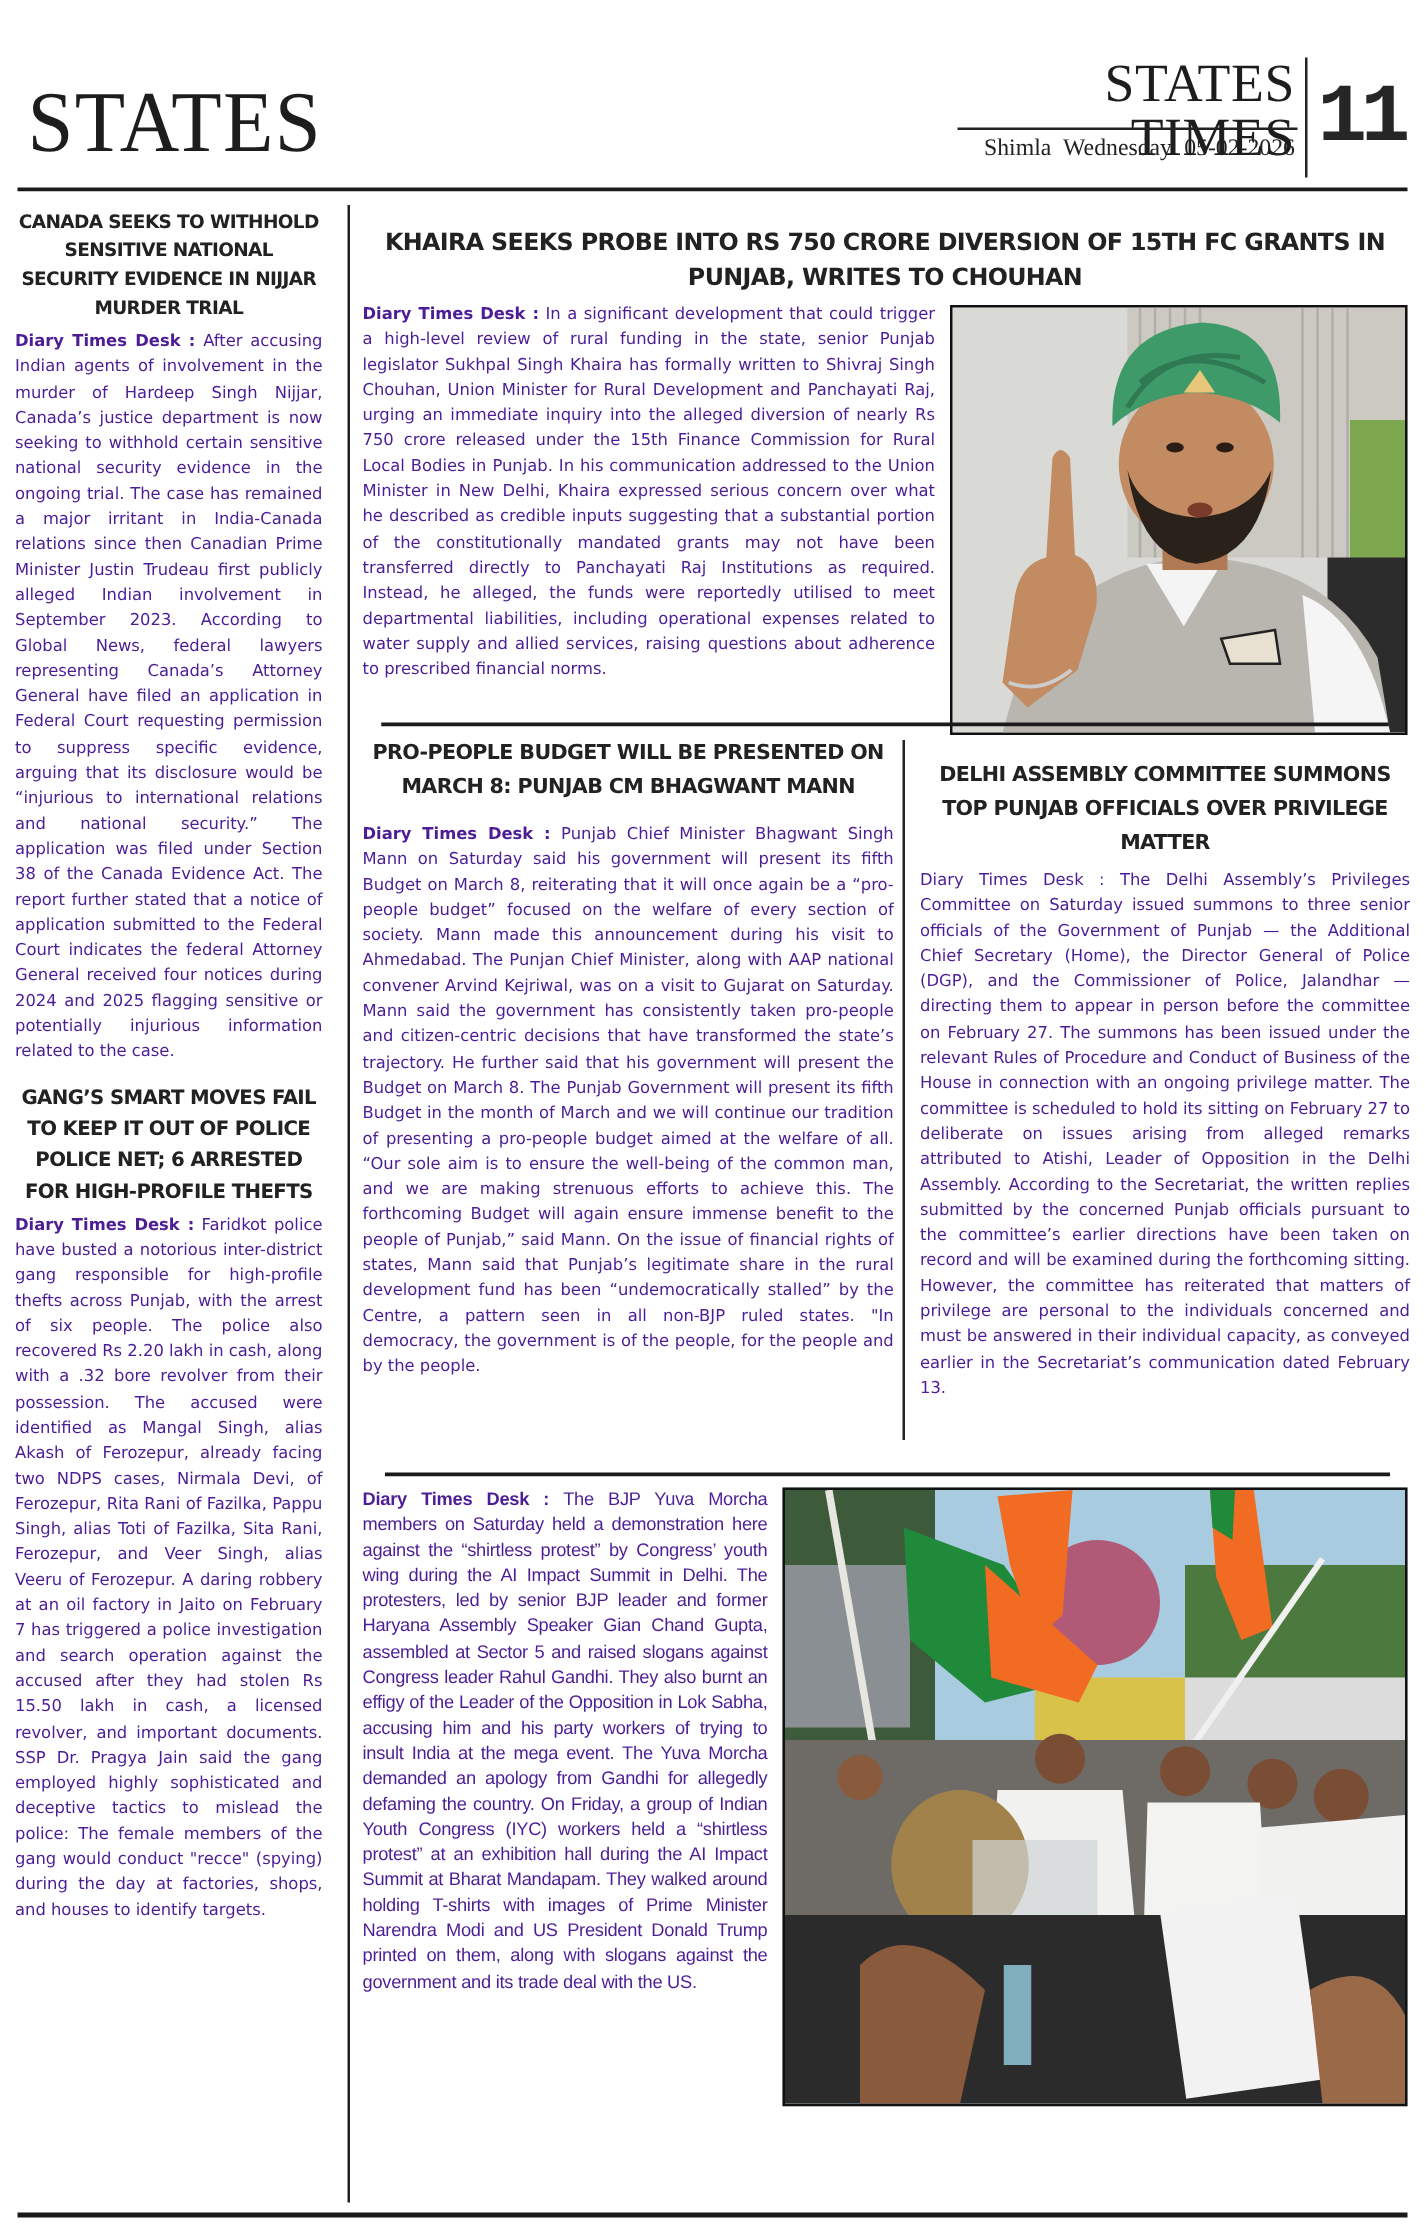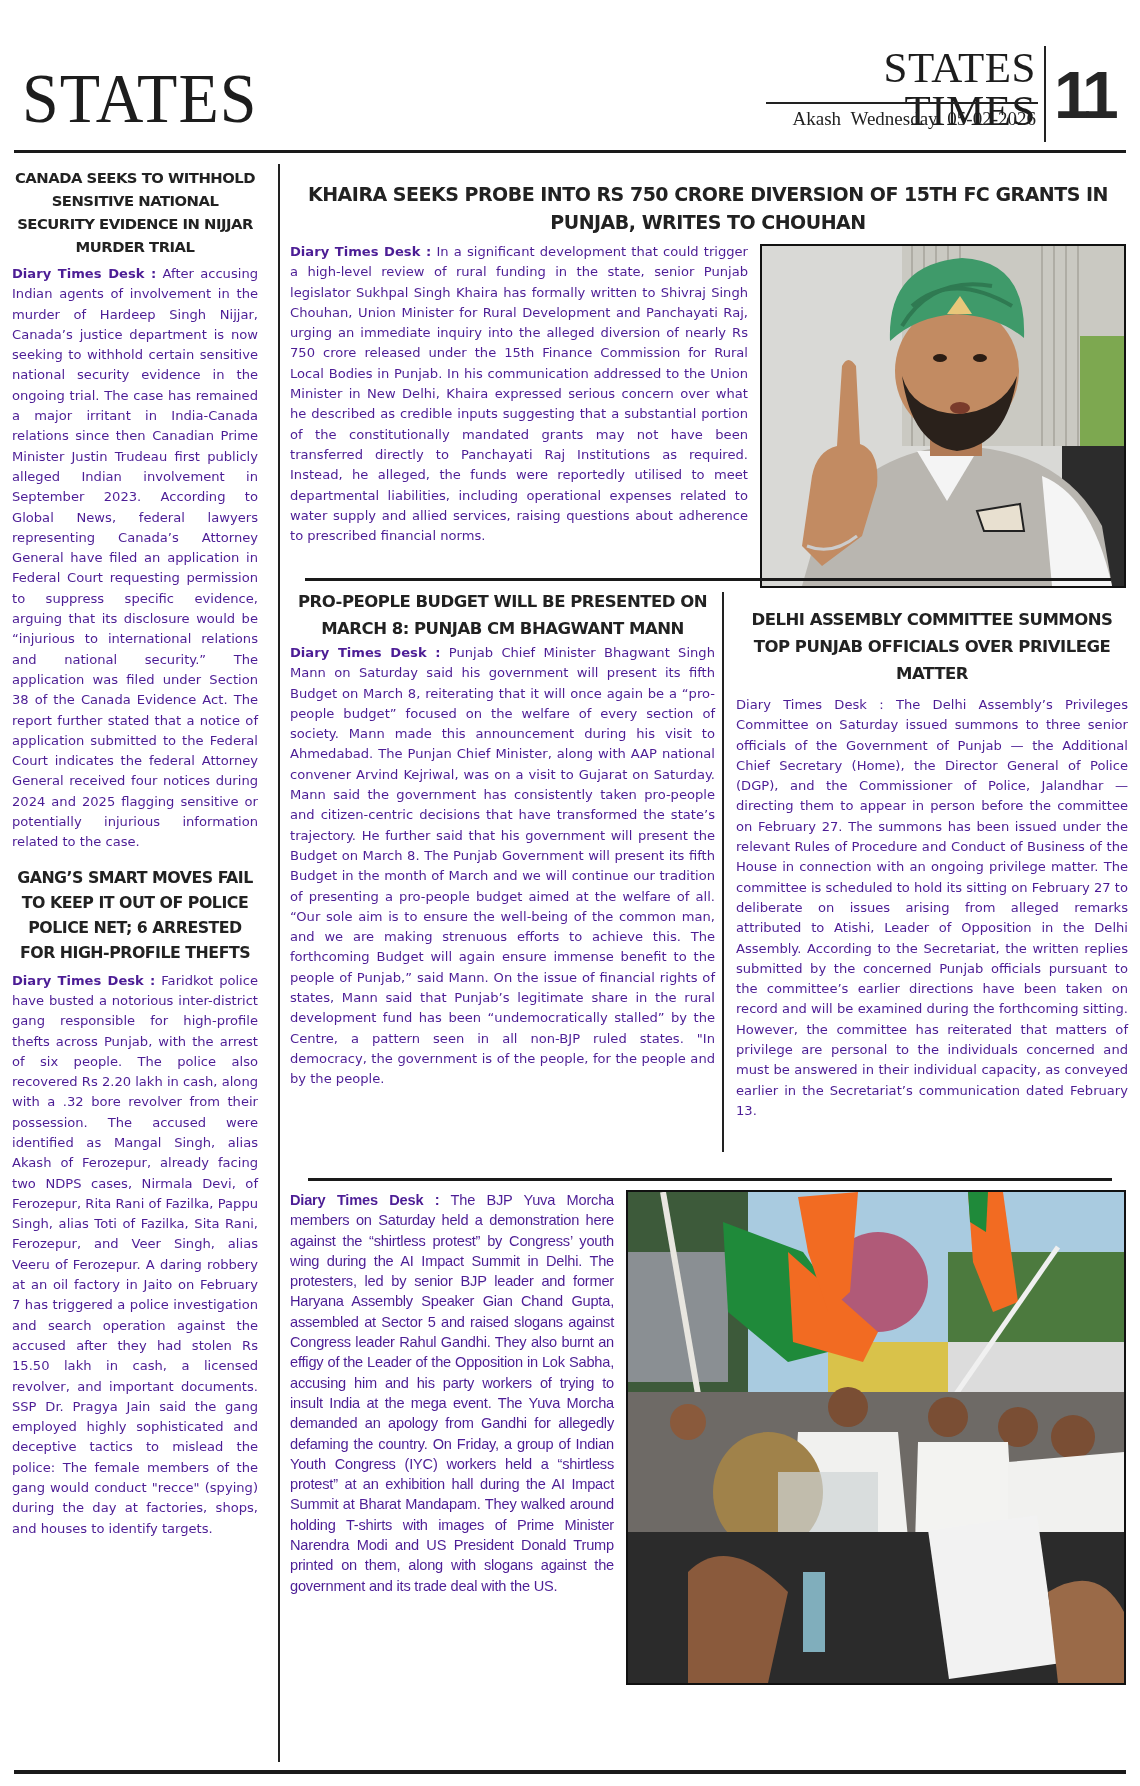--- a/index.html
+++ b/index.html
@@ -5,21 +5,21 @@
   html, body { margin: 0; padding: 0; background: #ffffff; }
   body { width: 1140px; height: 1786px; position: relative; overflow: hidden; color: #1a1a1a; }
   .abs { position: absolute; }
 
   
   .section-title { left: 22px; top: 66px; font-family: "Liberation Serif", serif; font-size: 66px; letter-spacing: 1px; line-height: 1; color: #1d1d1d; transform: scaleY(1.05); }
   .brand { left: 768px; top: 46px; width: 268px; text-align: right; font-family: "Liberation Serif", serif; font-size: 43px; line-height: 1; letter-spacing: 0.5px; color: #1d1d1d; }
   .brand-rule { left: 766px; top: 102px; width: 272px; height: 2px; background: #222; }
   .dateline { left: 746px; top: 108px; width: 290px; text-align: right; font-family: "Liberation Serif", serif; font-size: 19px; color: #222; word-spacing: 5px; }
   .mast-vrule { left: 1044px; top: 46px; width: 1.5px; height: 96px; background: #222; }
-  .page-num { left: 1054px; top: 62px; font-family: Liberation Sans, sans-serif; font-weight: bold; font-size: 66px; line-height: 1; color: #262626; letter-spacing: -5px; }
+  .page-num { left: 1054px; top: 62px; font-family: Liberation Mono, monospace; font-weight: bold; font-size: 66px; line-height: 1; color: #262626; letter-spacing: -5px; }
   .top-rule { left: 14px; top: 150px; width: 1112px; height: 2.5px; background: #1a1a1a; }
 
   
   .col-left { left: 12px; top: 162px; width: 246px; }
   .vrule-left { left: 278px; top: 164px; width: 1.5px; height: 1598px; background: #222; }
 
   .headline { font-family: "DejaVu Sans", sans-serif; font-weight: bold; text-align: center; color: #222; text-transform: uppercase; letter-spacing: -0.5px; }
   .body-text { font-family: "DejaVu Sans", sans-serif; font-size: 13.1px; line-height: 20.3px; text-align: justify; color: #4c1d95; }
   .body-text b { font-weight: bold; }
   .condensed { font-family: "Liberation Sans", sans-serif; font-size: 14.6px; line-height: 20.3px; letter-spacing: -0.2px; }
@@ -33,21 +33,21 @@
 
   p { margin: 0; }
 </style>
 </head>
 <body>
 
 <div class="abs section-title">STATES</div>
 <div class="abs brand">STATES TIMES</div>
 <div class="abs brand-rule"></div>
 <div class="abs dateline">
-  <span>Akash</span>
+  <span>Shimla</span>
   <span>Wednesday</span>
   <span>05-02-2026</span>
 </div>
 <div class="abs mast-vrule"></div>
 <div class="abs page-num">11</div>
 <div class="abs top-rule"></div>
 
 <div class="abs col-left">
   <article>
     <h2 class="headline hl-left" style="margin-top:4px;">CANADA SEEKS TO WITHHOLD SENSITIVE NATIONAL SECURITY EVIDENCE IN NIJJAR MURDER TRIAL</h2>
@@ -105,21 +105,21 @@
         <path d="M45 300 Q70 310 95 290" stroke="#cccccc" stroke-width="3" fill="none"></path>
       </svg>
     </div>
     <p class="body-text"><b>Diary Times Desk :</b> <span>In a significant development that could trigger a high-level review of rural funding in the state, senior Punjab legislator Sukhpal Singh Khaira has formally written to Shivraj Singh Chouhan, Union Minister for Rural Development and Panchayati Raj, urging an immediate inquiry into the alleged diversion of nearly Rs 750 crore released under the 15th Finance Commission for Rural Local Bodies in Punjab. In his communication addressed to the Union Minister in New Delhi, Khaira expressed serious concern over what he described as credible inputs suggesting that a substantial portion of the constitutionally mandated grants may not have been transferred directly to Panchayati Raj Institutions as required. Instead, he alleged, the funds were reportedly utilised to meet departmental liabilities, including operational expenses related to water supply and allied services, raising questions about adherence to prescribed financial norms.</span></p>
   </div>
 </article>
 
 <div class="abs hrule" style="left:305px; top:578px; width:806px;"></div>
 
 <article class="abs" style="left:290px; top:588px; width:425px;">
-  <h2 class="headline hl-mid" style="margin:0 0 1px 0;">PRO-PEOPLE BUDGET WILL BE PRESENTED ON MARCH 8: PUNJAB CM BHAGWANT MANN</h2>
+  <h2 class="headline hl-mid" style="margin:0 0 16px 0;">PRO-PEOPLE BUDGET WILL BE PRESENTED ON MARCH 8: PUNJAB CM BHAGWANT MANN</h2>
   <p class="body-text"><b>Diary Times Desk :</b> <span>Punjab Chief Minister Bhagwant Singh Mann on Saturday said his government will present its fifth Budget on March 8, reiterating that it will once again be a “pro-people budget” focused on the welfare of every section of society. Mann made this announcement during his visit to Ahmedabad. The Punjan Chief Minister, along with AAP national convener Arvind Kejriwal, was on a visit to Gujarat on Saturday. Mann said the government has consistently taken pro-people and citizen-centric decisions that have transformed the state’s trajectory. He further said that his government will present the Budget on March 8. The Punjab Government will present its fifth Budget in the month of March and we will continue our tradition of presenting a pro-people budget aimed at the welfare of all. “Our sole aim is to ensure the well-being of the common man, and we are making strenuous efforts to achieve this. The forthcoming Budget will again ensure immense benefit to the people of Punjab,” said Mann. On the issue of financial rights of states, Mann said that Punjab’s legitimate share in the rural development fund has been “undemocratically stalled” by the Centre, a pattern seen in all non-BJP ruled states. "In democracy, the government is of the people, for the people and by the people.</span></p>
 </article>
 
 <div class="abs" style="left:722px; top:592px; width:1.5px; height:560px; background:#222;"></div>
 
 <article class="abs" style="left:736px; top:606px; width:392px;">
   <h2 class="headline hl-mid" style="margin:0 0 8px 0;">DELHI ASSEMBLY COMMITTEE SUMMONS TOP PUNJAB OFFICIALS OVER PRIVILEGE MATTER</h2>
   <p class="body-text"><span>Diary Times Desk :</span> <span>The Delhi Assembly’s Privileges Committee on Saturday issued summons to three senior officials of the Government of Punjab — the Additional Chief Secretary (Home), the Director General of Police (DGP), and the Commissioner of Police, Jalandhar — directing them to appear in person before the committee on February 27.  The summons has been issued under the relevant Rules of Procedure and Conduct of Business of the House in connection with an ongoing privilege matter. The committee is scheduled to hold its sitting on February 27 to deliberate on issues arising from alleged remarks attributed to Atishi, Leader of Opposition in the Delhi Assembly. According to the Secretariat, the written replies submitted by the concerned Punjab officials pursuant to the committee’s earlier directions have been taken on record and will be examined during the forthcoming sitting. However, the committee has reiterated that matters of privilege are personal to the individuals concerned and must be answered in their individual capacity, as conveyed earlier in the Secretariat’s communication dated February 13.</span></p>
 </article>
 

